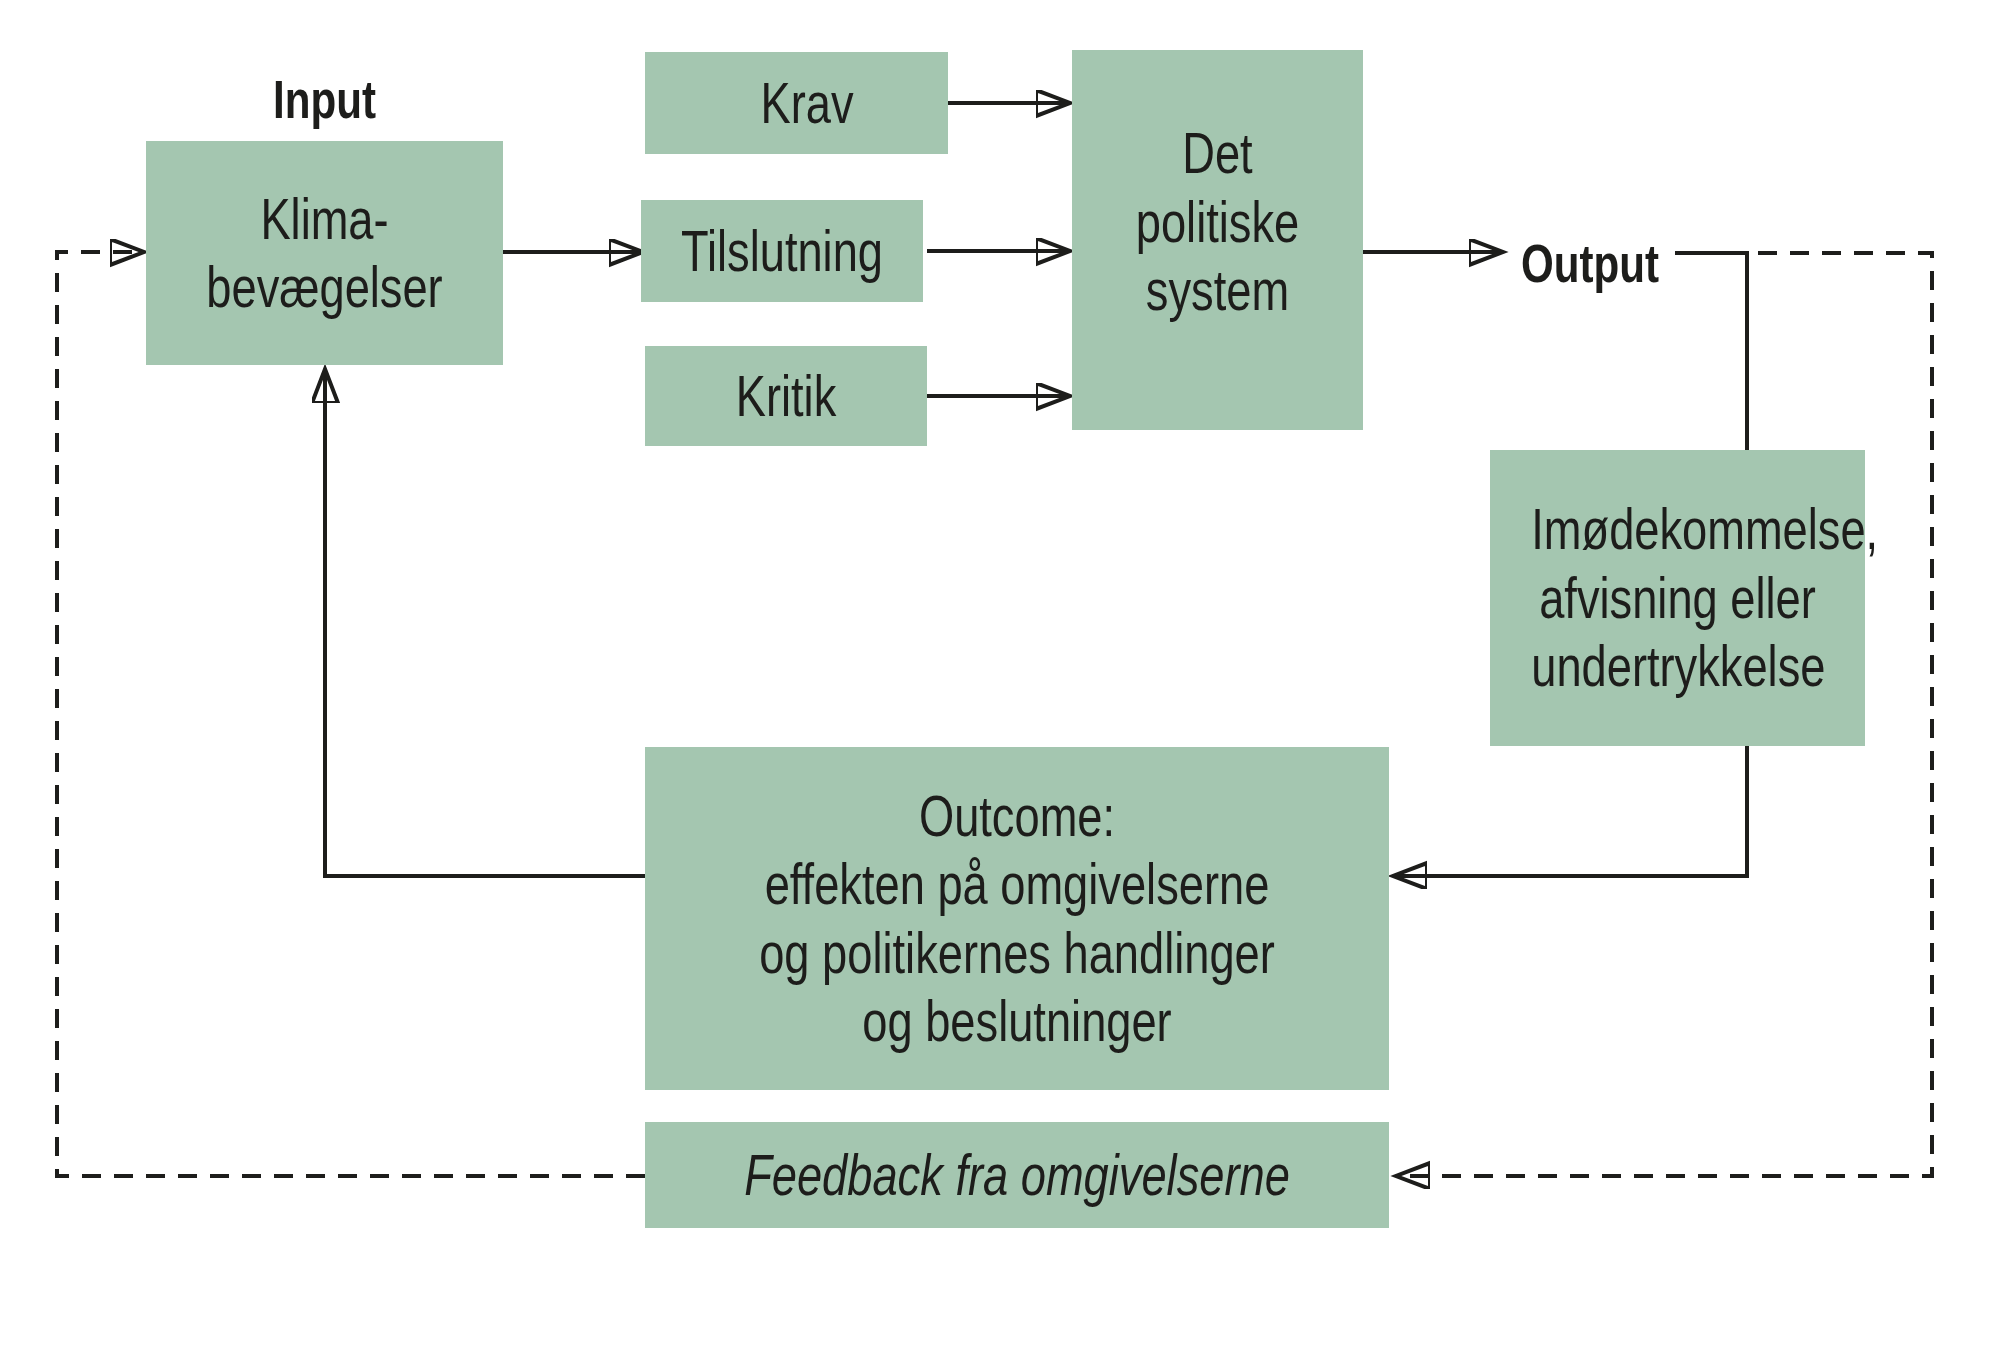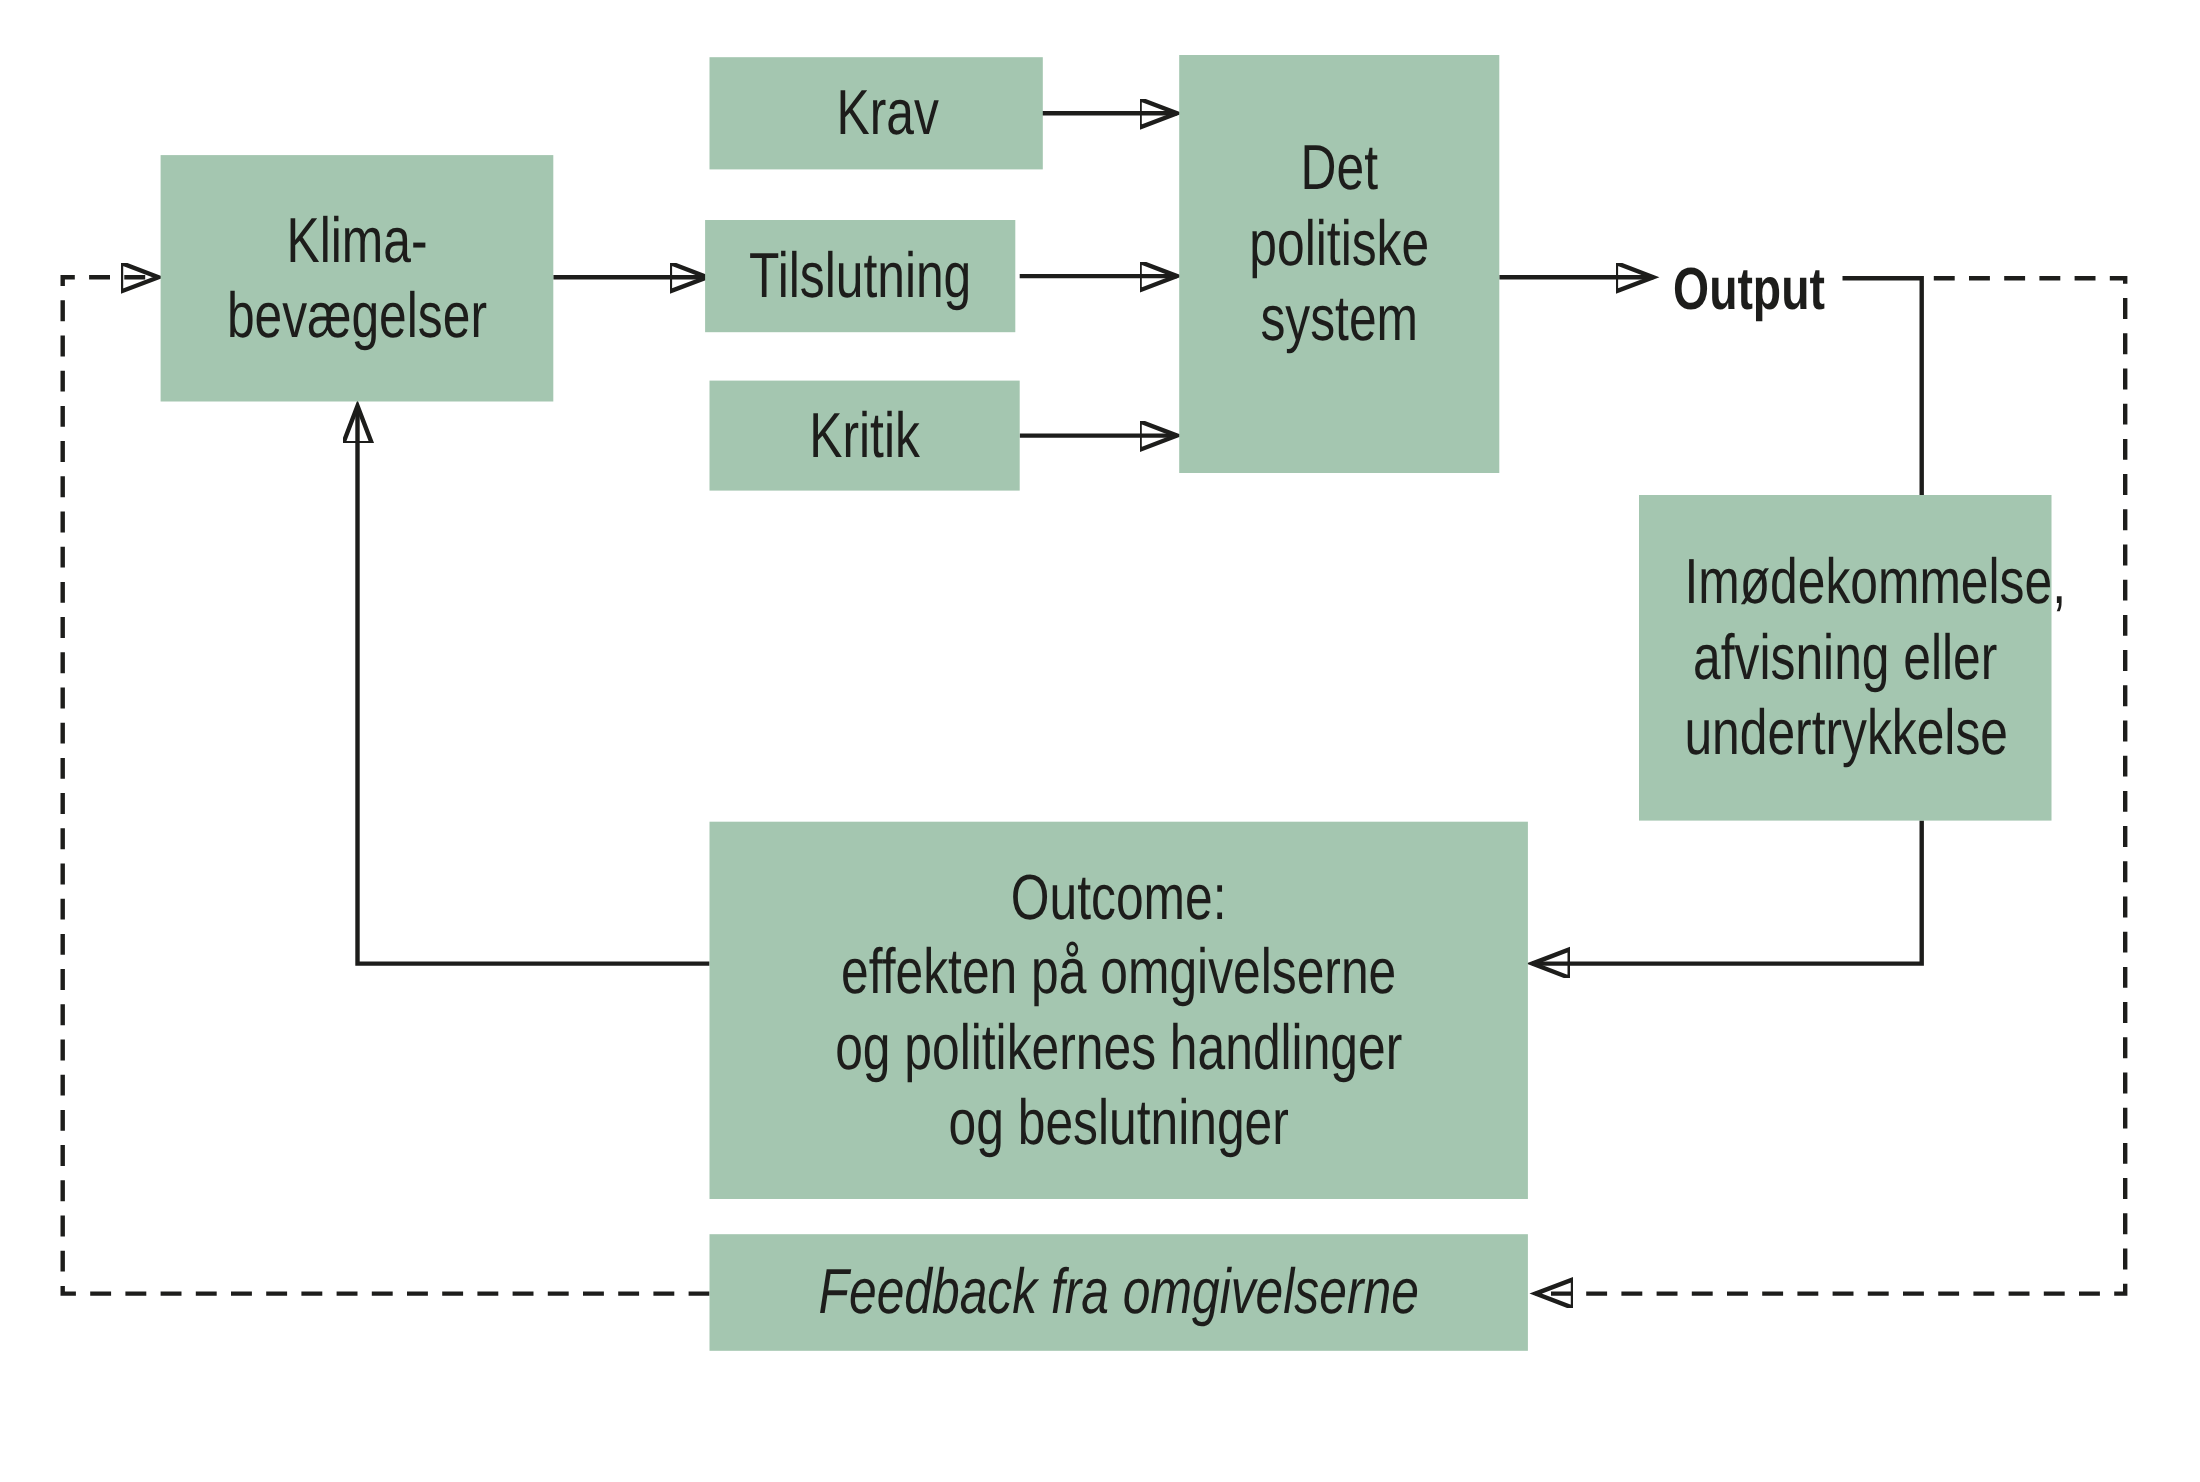--- a/index.html
+++ b/index.html
@@ -66,20 +66,23 @@
     <path d="M927 251 L1070 251" marker-end="url(#arrow)"></path>
     <path d="M927 396 L1070 396" marker-end="url(#arrow)"></path>
     <path d="M1363 252 L1503 252" marker-end="url(#arrow)"></path>
     <path d="M1675 253 L1747 253 L1747 450"></path>
     <path d="M1747 746 L1747 876 L1393 876" marker-end="url(#arrow)"></path>
     <path d="M645 876 L325 876 L325 369" marker-end="url(#arrow)"></path>
     <path class="dashed" d="M1758 253 L1932 253 L1932 1176 L1396 1176" marker-end="url(#arrow)"></path>
     <path class="dashed" d="M645 1176 L57 1176 L57 252 L144 252" marker-end="url(#arrow)"></path>
   </svg>
 
+  <div class="flowlabel" id="input-label">
+    <span class="txt">Input</span>
+  </div>
 
   <div class="flowlabel" id="output-label">
     <span class="txt">Output</span>
   </div>
 
   <div class="box" id="box-klima">
     <span class="txt">Klima-
 bevægelser</span>
   </div>
 

